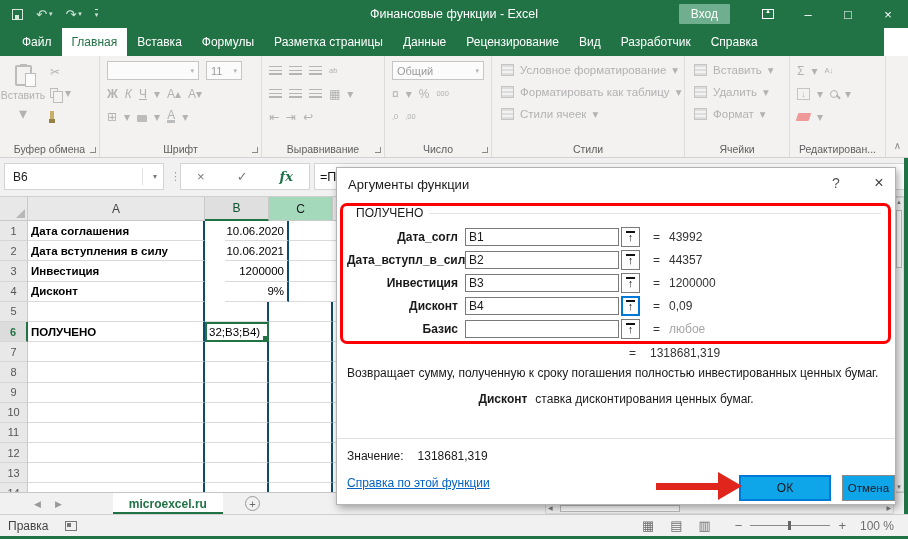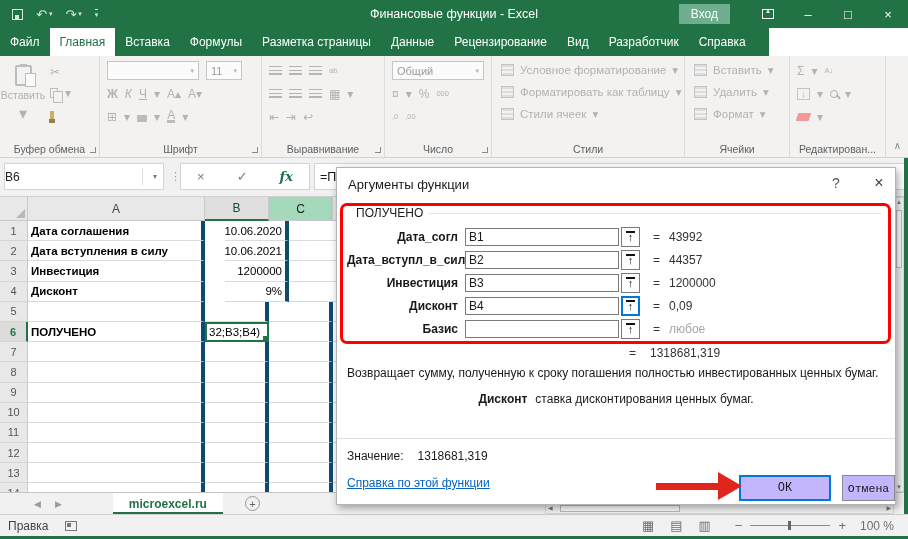--- a/index.html
+++ b/index.html
@@ -16,21 +16,21 @@
   .ico-floppy::after { content:""; position:absolute; left:2px; bottom:0; width:4px; height:4px; background:#d5e9dd; }
   .qcustom { display:inline-block; border-top:1.5px solid #cfe4d8; padding-top:1px; font-size:7px; color:#cfe4d8; }
   .wtitle { position:absolute; left:0; right:0; text-align:center; font-size:12.5px; color:#fff; pointer-events:none; }
   .wright { position:absolute; right:0; top:0; height:28px; display:flex; align-items:center; gap:0; }
   .signin { background:#6fae8e; color:#fff; font-size:12px; padding:3px 12px; margin-right:18px; border-radius:1px; }
   .wbtn { width:40px; height:28px; display:flex; align-items:center; justify-content:center; font-size:13px; color:#fff; }
   .ico-ribbonopt { display:inline-block; width:12px; height:10px; border:1.2px solid #fff; position:relative; text-align:center; }
   .ico-ribbonopt::after { content:"▴"; position:absolute; left:0; right:0; top:-3px; font-size:7px; color:#fff; }
 
   
-  .tabrow { position:absolute; left:0; top:28px; width:769px; height:28px; background:#217346; display:flex; align-items:stretch; padding-left:0; }
+  .tabrow { position:absolute; left:0; top:28px; width:884px; height:28px; background:#217346; display:flex; align-items:stretch; padding-left:12px; }
   .rtab { color:#fff; font-size:12px; padding:7px 10px 6px; white-space:nowrap; }
   .rtab.active { background:#fff; color:#217346; }
   .tabrow-right { position:absolute; right:8px; top:0; height:28px; display:flex; align-items:center; gap:6px; }
   .ico-bulb { display:inline-block; width:9px; height:9px; border:1.3px solid #fff; border-radius:50%; position:relative; }
   .ico-bulb::after { content:""; position:absolute; left:2px; bottom:-4px; width:3px; height:3px; background:#fff; }
   .helplbl { color:#fff; font-size:12px; }
   .sharegrp { display:flex; align-items:center; gap:5px; margin-left:14px; opacity:.55; }
   .ico-person { display:inline-block; width:10px; height:10px; position:relative; }
   .ico-person::before { content:""; position:absolute; left:3px; top:0; width:5px; height:5px; border-radius:50%; border:1.2px solid #fff; }
   .ico-person::after { content:""; position:absolute; left:1px; bottom:-1px; width:9px; height:4px; border:1.2px solid #fff; border-bottom:none; border-radius:5px 5px 0 0; }
@@ -72,21 +72,21 @@
   .g-edit { width:96px; }
   .boxarrow { width:13px; height:12px; border:1.3px solid #c4c4c4; display:inline-flex; align-items:center; justify-content:center; font-size:9px; color:#b2b2b2; }
   .ico-find { width:8px; height:8px; border:1.5px solid #b2b2b2; border-radius:50%; position:relative; }
   .ico-find::after { content:""; position:absolute; width:5px; height:1.5px; background:#b2b2b2; transform:rotate(45deg); right:-4px; bottom:-1px; }
   .ico-eraser { width:13px; height:8px; background:#ef9a98; transform:skewX(-18deg); border-radius:1px; }
   .g-collapse { flex:1; position:relative; border-right:none; }
   .collapse-btn { position:absolute; right:7px; bottom:6px; color:#8a8a8a; font-size:10px; }
 
   
   .fbar { position:absolute; left:0; top:158px; width:908px; height:39px; background:#f1f1f1; border-bottom:1px solid #cfcfcf; }
-  .namebox { position:absolute; left:4px; top:5px; width:160px; height:27px; background:#fff; border:1px solid #d4d4d4; display:flex; align-items:center; font-size:12px; color:#222; }
+  .namebox { position:absolute; left:4px; top:5px; width:160px; height:27px; background:#fff; border:1px solid #d4d4d4; display:flex; align-items:center; font-size:12px; color:#222; padding-left:8px; }
   .namebox .dd { position:absolute; right:6px; font-size:8px; color:#7a7a7a; }
   .namebox .ndiv { position:absolute; right:20px; top:4px; bottom:4px; width:1px; background:#e0e0e0; }
   .fdots { position:absolute; left:170px; top:12px; color:#9a9a9a; font-size:11px; }
   .fbtns { position:absolute; left:180px; top:5px; width:130px; height:27px; background:#fff; border:1px solid #d4d4d4; display:flex; align-items:center; justify-content:space-around; }
   .fbtns .fx { font-family:"DejaVu Serif",serif; font-style:italic; font-weight:bold; color:#1e7145; font-size:13px; }
   .fbtns .xg { color:#7a7a7a; font-size:13px; }
   .ftext { position:absolute; left:314px; top:5px; right:0; height:27px; background:#fff; border:1px solid #d4d4d4; display:flex; align-items:center; padding-left:5px; font-size:12.5px; color:#111; }
 
   
   .colhdr { position:absolute; left:0; top:197px; width:908px; height:24px; display:flex; }
@@ -96,21 +96,21 @@
   .hA { width:177px; }
   .hB { width:64px; background:#dfdfdf; border-bottom:2px solid #217346; color:#0f5132; }
   .hC { width:64px; background:#a5d9bc; color:#1a1a1a; }
   .hX { flex:1; border-right:none; }
 
   
   .grid { position:absolute; left:0; top:221px; width:908px; height:271px; overflow:hidden; background:#fff; }
   .grow { display:flex; height:20.2px; }
   .rh { width:28px; background:#e8e8e8; border-right:1px solid #c9c9c9; border-bottom:1px solid #d5d5d5; color:#555; font-size:11px; display:flex; align-items:center; justify-content:center; }
   .rh.sel { background:#dcdcdc; color:#217346; font-weight:bold; border-right:2px solid #217346; }
-  .cell { background:#fff; border-right:4px solid #0c4a6e; border-bottom:1px solid #dadada; display:flex; align-items:center; font-size:11.5px; color:#000; overflow:hidden; white-space:nowrap; }
+  .cell { background:#fff; border-right:2px solid #0c4a6e; border-bottom:1px solid #dadada; display:flex; align-items:center; font-size:11.5px; color:#000; overflow:hidden; white-space:nowrap; }
   .ca { width:177px; } .cb { width:64px; } .cc { width:64px; } .cx { flex:1; border-right:none; }
   .lab { font-weight:bold; padding-left:3px; }
   .val { justify-content:flex-end; padding-right:3px;margin-left:20px; }
   .edit { position:relative; border:2px solid #217346; justify-content:flex-start; padding-left:2px; }
   .edit::after { content:""; position:absolute; right:-1px; bottom:-1px; width:5px; height:5px; background:#217346; }
 
   
   .vscroll { position:absolute; left:894px; top:197px; width:10px; height:295px; background:#f3f3f3; border:1px solid #d9d9d9; z-index:1; }
   .vscroll .sa { position:absolute; left:0; right:0; text-align:center; font-size:6px; color:#777; }
   .vscroll .thumb { position:absolute; left:1px; right:1px; top:12px; height:58px; background:#fff; border:1px solid #bdbdbd; }
@@ -159,21 +159,21 @@
   .fres { margin-left:6px; color:#333; }
   .fres.muted { color:#a6a6a6; }
   .dresult { position:absolute; left:292px; top:178px; display:flex; gap:14px; color:#333; }
   .ddesc { position:absolute; left:10px; top:198px; right:14px; color:#1a1a1a; line-height:14px; }
   .dparam { position:absolute; left:0; right:0; top:224px; text-align:center; color:#1a1a1a; }
   .dparam b { margin-right:8px; }
   .dsep { position:absolute; left:0; right:0; top:270px; border-top:1px solid #e0e0e0; }
   .dvalue { position:absolute; left:10px; top:281px; display:flex; }
   .dvalue .num { margin-left:14px; }
   .dlink { position:absolute; left:10px; top:308px; color:#0563c1; text-decoration:underline; }
-  .dbtn { position:absolute; top:307px; height:26px; background:#c4b5fd; display:flex; align-items:center; justify-content:center; font-size:12px; color:#1a1a1a;font-family:Liberation Mono, monospace; }
+  .dbtn { position:absolute; top:307px; height:26px; background:#0ea5e9; display:flex; align-items:center; justify-content:center; font-size:12px; color:#1a1a1a; }
   .btn-ok { left:402px; width:92px; border:2px solid #0078d7; }
   .btn-cancel { left:505px; width:53px; border:1px solid #8a8a8a; font-size:11.5px; }
 
   
   .arrow-shaft { position:absolute; left:656px; top:483px; width:62px; height:7px; background:#e0261c; z-index:20; }
   .arrow-head { position:absolute; left:718px; top:472px; width:0; height:0; border-left:24px solid #e0261c; border-top:14px solid transparent; border-bottom:14px solid transparent; z-index:20; }
 </style>
 </head>
 <body>
 

